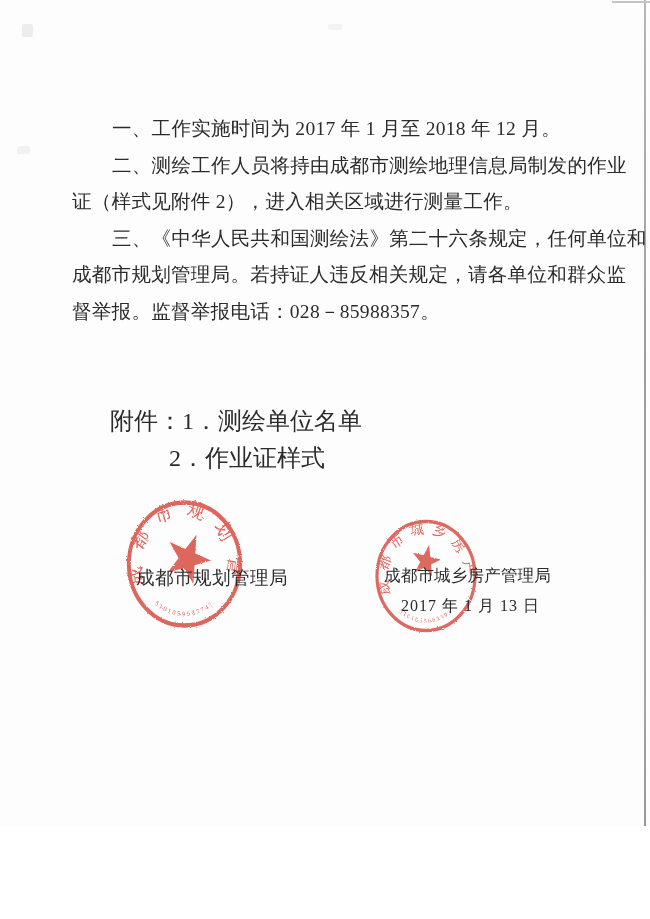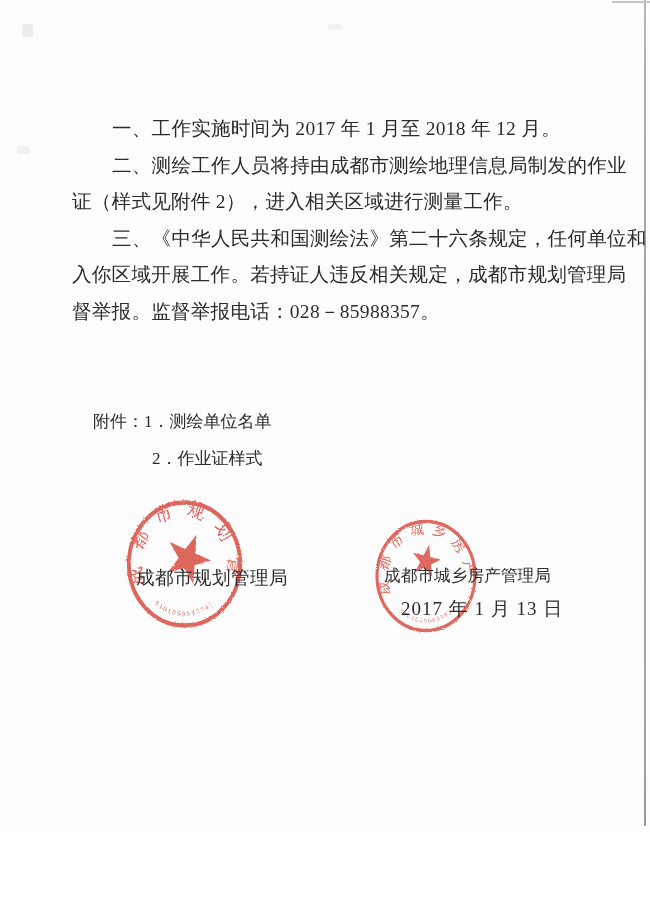--- a/index.html
+++ b/index.html
@@ -14,27 +14,27 @@
           background:linear-gradient(#b7b7b7,#9c9c9c 40%,#a5a5a5 75%,#8f8f8f);}
   .edge-h{position:absolute; left:612px; top:1px; width:38px; height:2px; background:#c4c4c4;}
   .smudge-a{position:absolute; left:22px; top:24px; width:11px; height:13px; background:#ededed; border-radius:2px;}
   .smudge-b{position:absolute; left:17px; top:146px; width:13px; height:8px; background:#f1f1f1; border-radius:2px;}
   .smudge-c{position:absolute; left:328px; top:24px; width:14px; height:6px; background:#f3f3f3; border-radius:2px;}
   
   .body-text{position:absolute; left:72px; top:111px; width:545px; font-size:19.5px; line-height:36.6px;}
   .line{white-space:nowrap; letter-spacing:0.3px;}
   .line.indent{padding-left:40px;}
   
-  .attach{position:absolute; left:93px; top:403px; font-size:17px; line-height:37px;}
+  .attach{position:absolute; left:110px; top:403px; font-size:24px; line-height:37px;}
   .attach .row2{margin-left:59px;}
   
   .sig{position:absolute; z-index:2; white-space:nowrap;margin-left:45px;}
   .sig-left-org{left:91px; top:565px; font-size:18.5px; letter-spacing:0.5px;}
   .sig-right-org{left:339px; top:565px; font-size:16.5px; letter-spacing:0.2px;text-align:right;}
-  .sig-right-date{left:356px; top:596px; font-size:19px; letter-spacing:1px;}
+  .sig-right-date{left:356px; top:596px; font-size:16px; letter-spacing:1px;}
   
   .seal{position:absolute; z-index:1;}
   .seal-1{left:114px; top:486px; width:141px; height:156px;}
   .seal-2{left:363px; top:506px; width:126px; height:140px;}
   .seal .ink{stroke:#d7453b; fill:none;}
   .seal .ink-fill{fill:#d7453b;}
   .seal text{fill:#d7453b; font-family:"Liberation Serif","DejaVu Serif",serif;}
   .ring-text-1{font-size:22px; letter-spacing:16px;}
   .ring-text-2{font-size:19px; letter-spacing:10.5px;}
   .ring-code{font-size:8px; letter-spacing:2.4px;}
@@ -50,21 +50,21 @@
   <div class="edge-h"></div>
   <div class="smudge-a"></div>
   <div class="smudge-b"></div>
   <div class="smudge-c"></div>
 
   <div class="body-text">
     <div class="line indent">一、工作实施时间为 2017 年 1 月至 2018 年 12 月。</div>
     <div class="line indent">二、测绘工作人员将持由成都市测绘地理信息局制发的作业</div>
     <div class="line">证（样式见附件 2），进入相关区域进行测量工作。</div>
     <div class="line indent">三、《中华人民共和国测绘法》第二十六条规定，任何单位和</div>
-    <div class="line">入你区域开展工作。若持证人违反相关规定，成都市规划管理局</div>
+    <div class="line">成都市规划管理局。若持证人违反相关规定，请各单位和群众监</div>
     <div class="line">督举报。监督举报电话：028－85988357。</div>
   </div>
 
   <div class="attach">
     <div class="row1"><span>附件：</span><span>1．测绘单位名单</span></div>
     <div class="row2">2．作业证样式</div>
   </div>
 
   <svg class="seal seal-1" viewBox="0 0 180 180" preserveAspectRatio="none">
     <defs>

